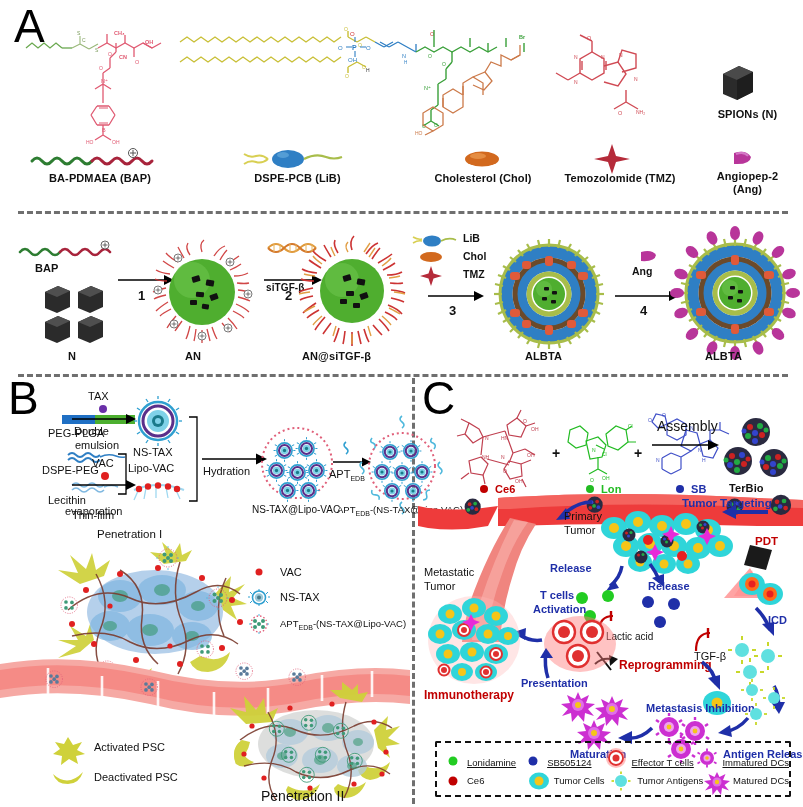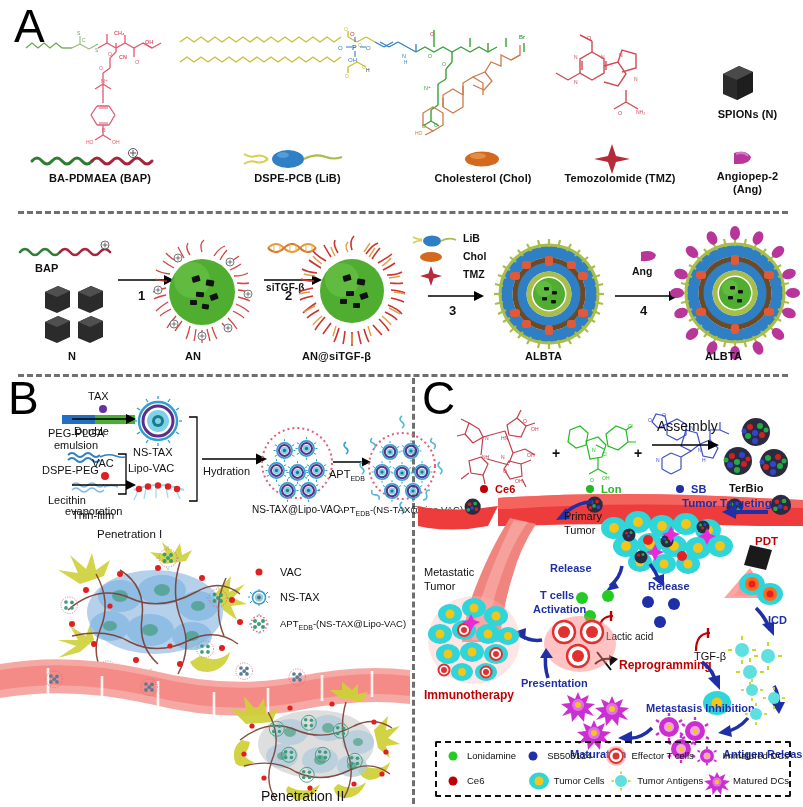--- a/index.html
+++ b/index.html
@@ -546,21 +546,21 @@
 
   <div class="abs blk-t" style="left:88px;top:390px;text-align:right;">TAX</div>
   <svg class="abs" style="left:96px;top:404px;" width="14" height="10">
     <circle cx="7" cy="5" r="4" fill="#6a2fa8"></circle>
   </svg>
   <svg class="abs" style="left:70px;top:412px;" width="68" height="14">
     <path d="M2 7 H56" stroke="#000" stroke-width="1.5"></path>
     <path d="M56 2 L66 7 L56 12 Z" fill="#000"></path>
   </svg>
   <div class="abs blk-t" style="left:74px;top:425px;">Double</div>
-  <div class="abs blk-t" style="left:54px;top:439px;">emulsion</div>
+  <div class="abs blk-t" style="left:75px;top:439px;">emulsion</div>
 
   <svg class="abs" style="left:133px;top:396px;" width="50" height="50">
     <g stroke="#2f9fd0" stroke-width="1.3">
       <path d="M25 3 v-3"></path>
         <path d="M35 6 l2 -3"></path>
         <path d="M43 14 l3 -2"></path>
         <path d="M46 25 h3"></path>
       <path d="M43 36 l3 2"></path>
         <path d="M35 44 l2 3"></path>
         <path d="M25 47 v3"></path>
@@ -1200,20 +1200,32 @@
       <circle cx="36" cy="88" r="2.6"></circle>
         <circle cx="82" cy="98" r="2.6"></circle>
         <circle cx="126" cy="94" r="2.6"></circle>
       <circle cx="154" cy="84" r="2.6"></circle>
     </g>
   </svg>
   <div class="abs blk-t" style="left:261px;top:788px;font-size:14px;">Penetration II</div>
 
   <div class="abs" style="left:14px;top:718px;display:flex;">
     <div style="width:170px;margin-left:36px;padding-top:18px;">
+      <div class="legrow" style="margin-bottom:10px;">
+        <svg width="36" height="22">
+          <path d="M18 1 l5 8 l9 -3 l-5 8 l8 4 l-9 2 l2 8 l-9 -5 l-8 6 l1 -9 l-9 -2 l7 -5 l-5 -7 l9 2 z" fill="#cfd13a"></path>
+        </svg>
+        <span class="blk-t" style="margin-left:8px;">Activated PSC</span>
+      </div>
+      <div class="legrow">
+        <svg width="36" height="18">
+          <path d="M3 6 q15 14 30 -2 q-4 12 -15 12 q-12 0 -15 -10 z" fill="#cfd13a"></path>
+        </svg>
+        <span class="blk-t" style="margin-left:8px;">Deactivated PSC</span>
+      </div>
     </div>
   </div>
 
   <div class="abs panelL" style="left:422px;top:378px;">C</div>
 
   <svg class="abs" style="left:457px;top:407px;" width="92" height="78">
     <g stroke="#c04050" stroke-width="1.2" fill="none">
       <path d="M22 22 l-10 -6 l-4 11 l8 9 l10 -6 z"></path>
       <path d="M50 18 l10 -7 l9 8 l-5 11 l-12 -2 z"></path>
       <path d="M24 50 l-12 4 l2 12 l12 2 l5 -11 z"></path>
@@ -1715,21 +1727,21 @@
         <g stroke="#c8d82a" stroke-width="1.8">
           <path d="M18 26 v-3"></path>
           <path d="M26 34 h3"></path>
           <path d="M18 42 v3"></path>
           <path d="M10 34 h-3"></path>
         </g>
     </g>
   </svg>
 
   <div class="abs legbox" style="left:435px;top:741px;width:352px;height:52px;">
-    <div style="display:flex;align-items:center;height:25px;padding-left:8px;">
+    <div style="display:flex;align-items:flex-end;height:25px;padding-left:8px;text-decoration:underline;">
       <svg width="18" height="14">
           <circle cx="8" cy="7" r="4.5" fill="#22cc22"></circle>
         </svg>
       <span class="blk-t" style="font-size:9.5px;margin-left:4px;width:68px;">Lonidamine</span>
       <svg width="18" height="14">
           <circle cx="8" cy="7" r="4.5" fill="#1f2fa8"></circle>
         </svg>
       <span class="blk-t" style="font-size:9.5px;margin-left:4px;width:66px;">SB505124</span>
       <svg width="24" height="20">
         <circle cx="12" cy="10" r="10" fill="#ff8080" opacity=".5"></circle>

